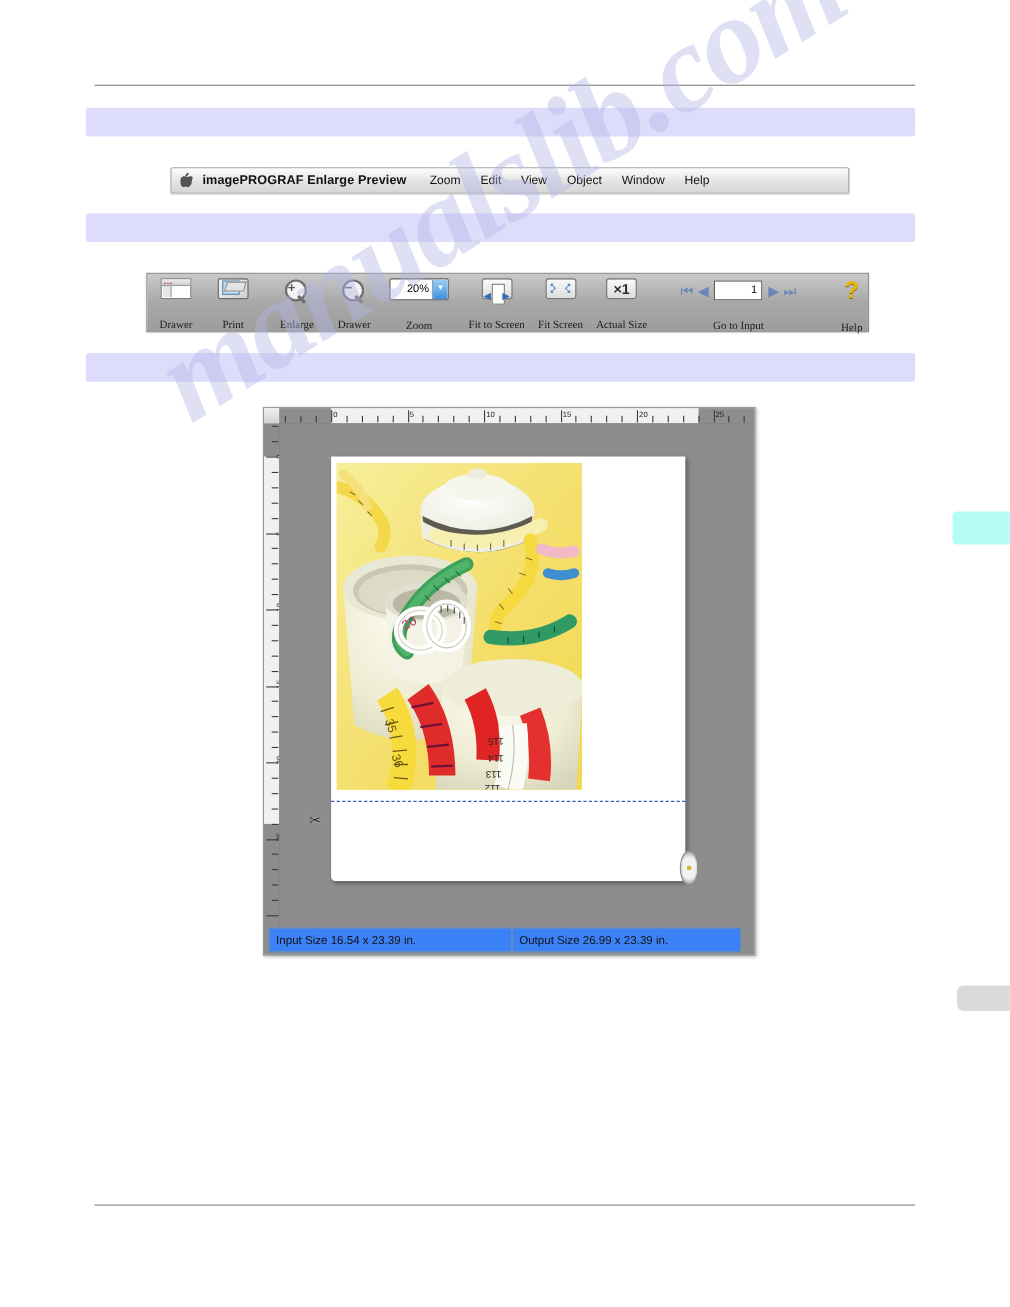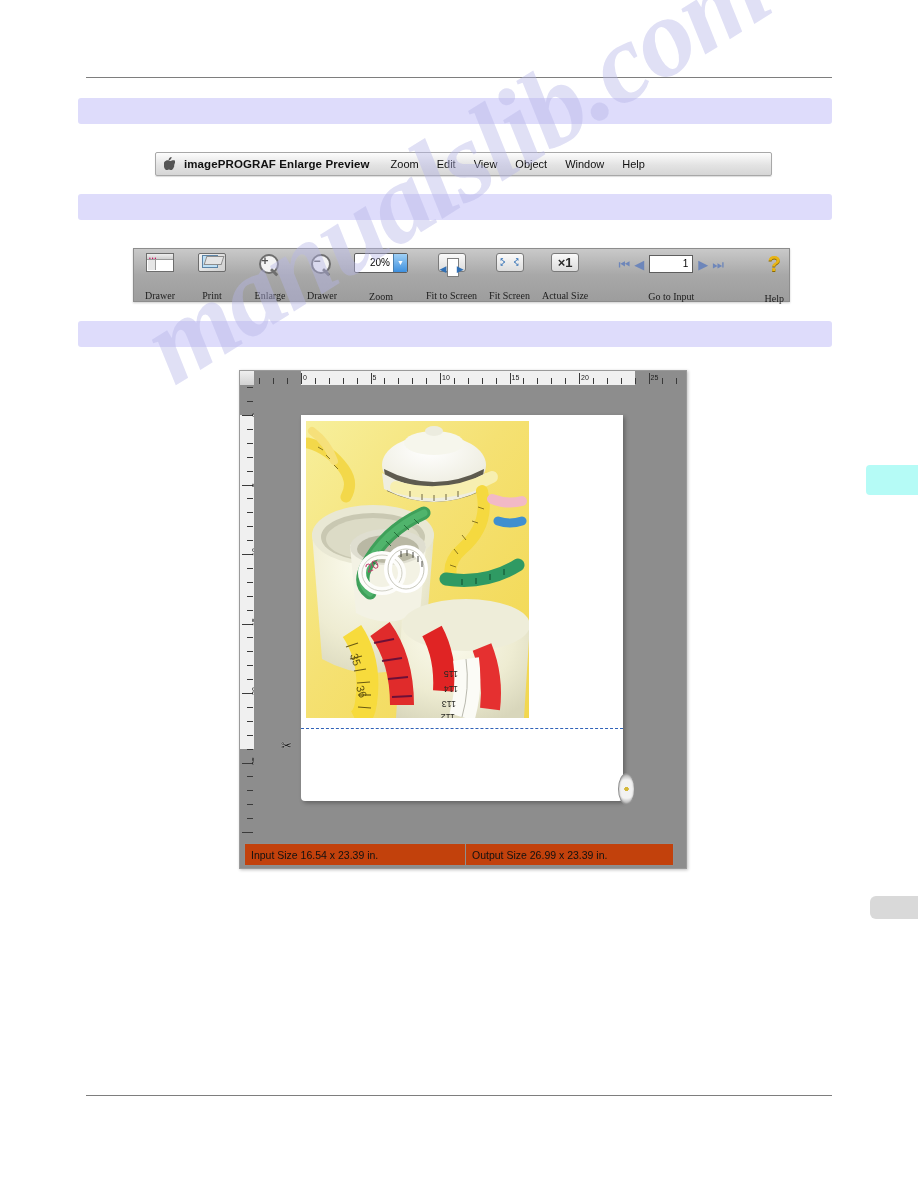--- a/index.html
+++ b/index.html
@@ -197,21 +197,21 @@
     position:absolute;left:364px;top:388px;width:15px;height:30px;
     border-radius:50%;
     background:radial-gradient(circle at 50% 50%,#d4b83a 0 12%,#f2f2f2 14% 55%,#c9c9c9 75%,#9d9d9d 100%);
     border:1px solid #8e8e8e;
     box-shadow:inset 0 0 2px rgba(0,0,0,.35);
   }
 
   
   .statusbar{
     position:absolute;left:244px;top:843px;width:428px;height:21px;
-    border:1px solid #8f8f8f;background:#c2410c;display:flex;
+    border:1px solid #8f8f8f;background:#3b82f6;display:flex;
     font-size:10.5px;color:#111;z-index:25;
   }
   .status-cell{display:flex;align-items:center;padding-left:6px;}
   .status-cell.left{width:214px;border-right:1px solid #8f8f8f;}
   .status-cell.right{flex:1;}
 </style>
 </head>
 <body>
 
 <div class="page-rule rule-top"></div>

